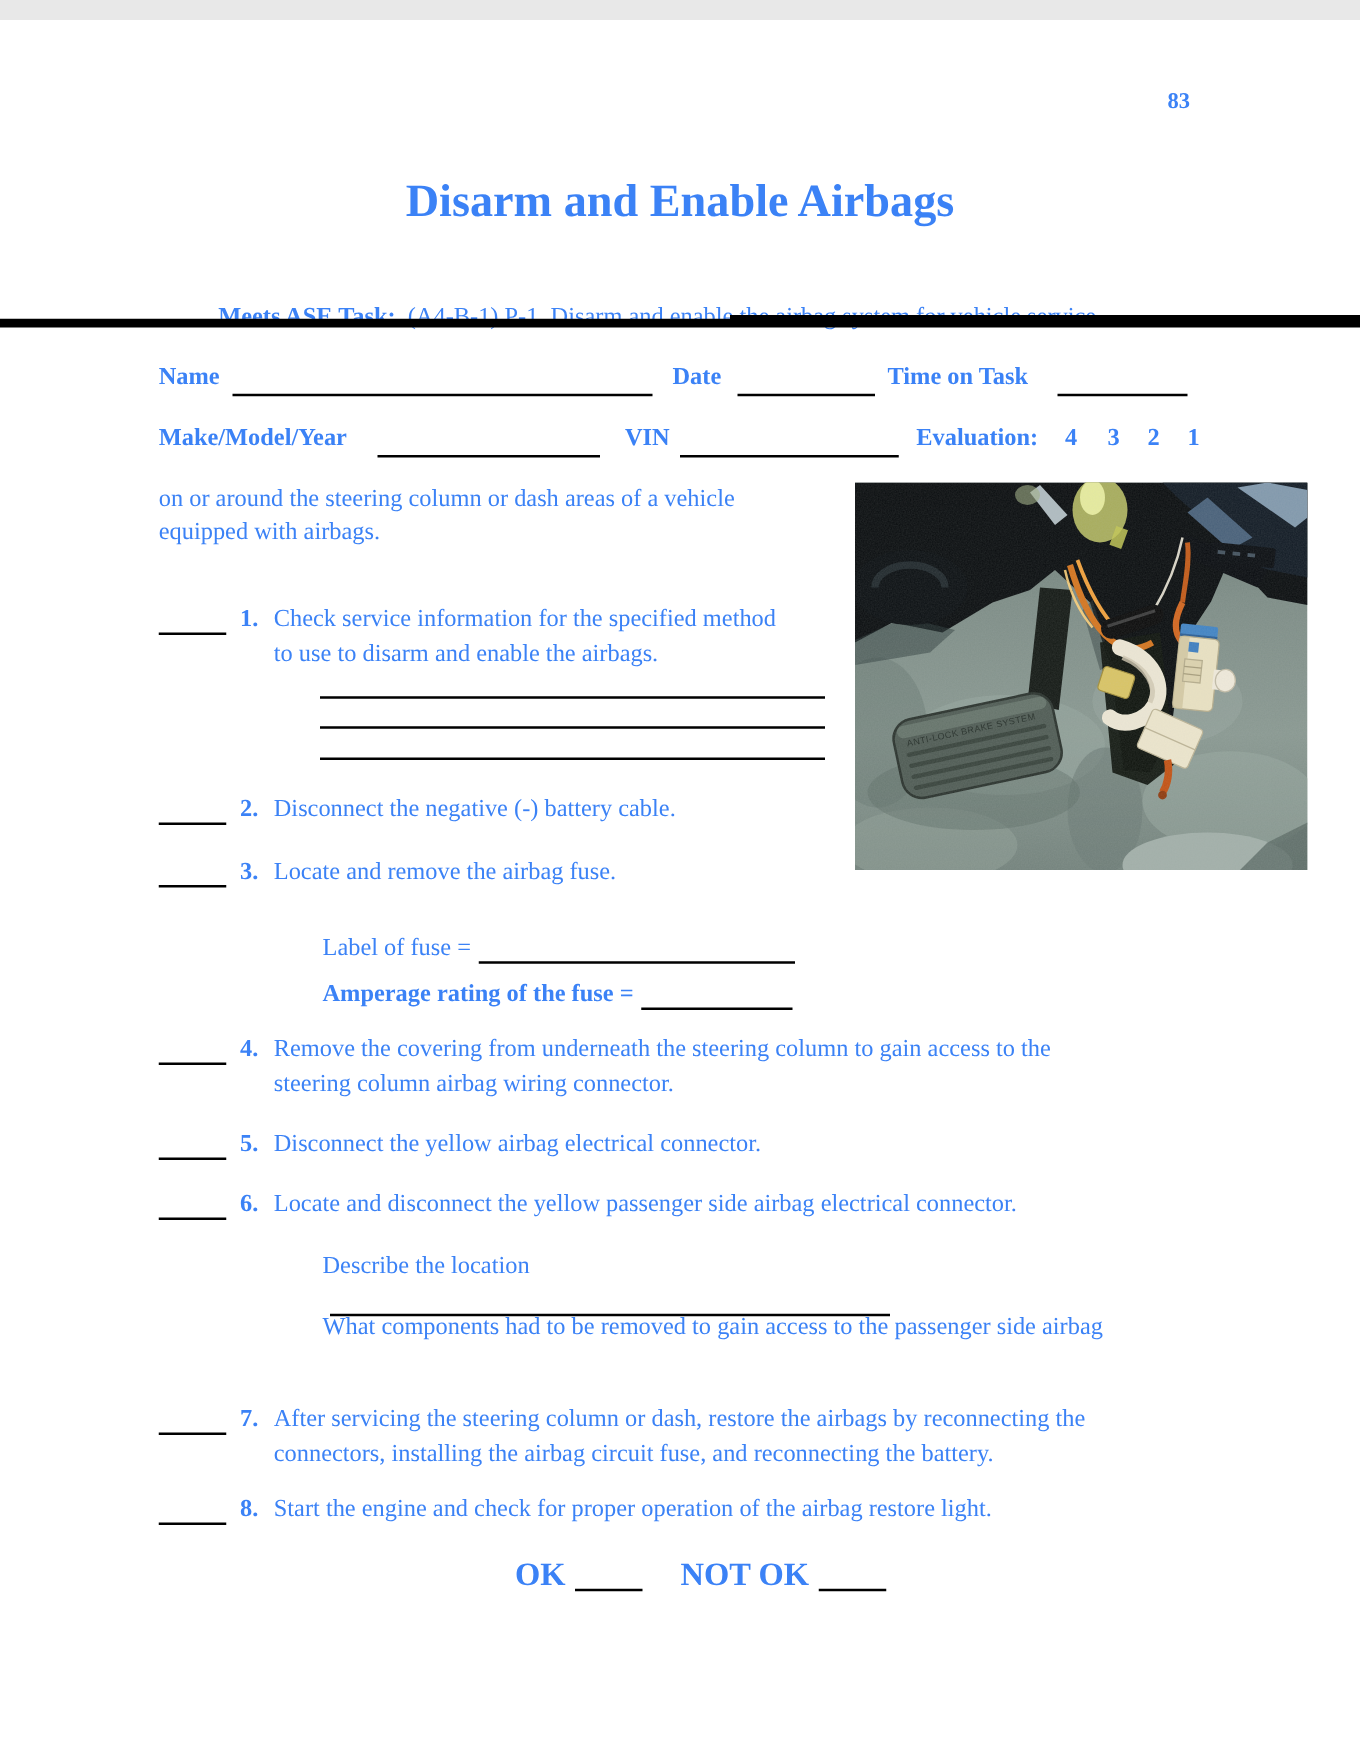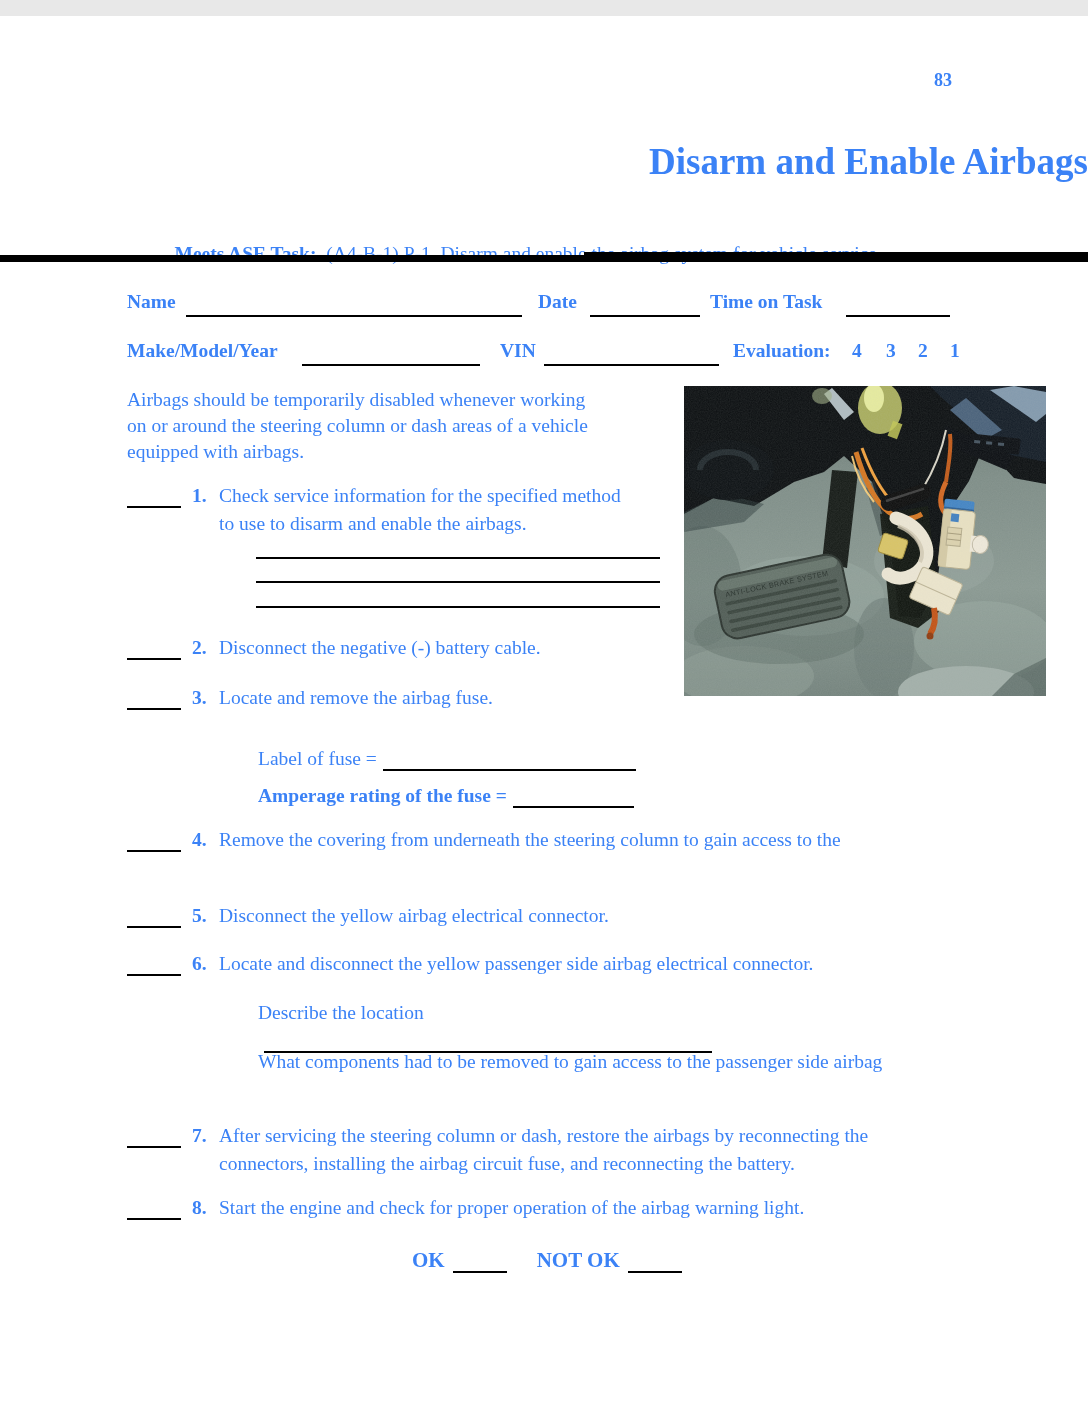--- a/index.html
+++ b/index.html
@@ -2,33 +2,33 @@
 <html><head>
 <meta charset="utf-8">
 <style>
   html,body{margin:0;padding:0;background:#e8e8e8;}
   .page{position:relative;width:1088px;height:1408px;background:#ffffff;margin:16px auto;
         font-family:"Liberation Serif","DejaVu Serif",serif;color:#3b82f6;overflow:hidden;}
   .abs{position:absolute;}
   .b{font-weight:bold;}
   .fs{font-size:19.5px;line-height:26px;white-space:nowrap;}
   .pre{white-space:pre;}
-  .title{left:0;right:0;top:123px;text-align:right;font-size:37px;font-weight:bold;line-height:46px;}
+  .title{left:0;right:0;top:123px;text-align:center;font-size:37px;font-weight:bold;line-height:46px;}
   .pageno{left:934px;top:54px;font-size:18px;font-weight:bold;}
   .rule-l{left:0;top:239px;width:584px;height:7px;background:#000;}
   .rule-r{left:584px;top:236px;width:504px;height:10px;background:#000;}
   .blank{border-bottom:2px solid #000;height:24px;flex:none;}
   .fblank{position:absolute;border-bottom:2px solid #000;height:24px;}
   .step{position:absolute;left:127px;display:flex;font-size:19.5px;line-height:28px;}
   .check{width:54px;height:24px;border-bottom:2px solid #000;margin-right:11px;flex:none;}
   .num{font-weight:bold;width:27px;flex:none;}
   .stext div{white-space:nowrap;}
   .subrow{position:absolute;left:258px;display:flex;font-size:19.5px;line-height:28px;white-space:nowrap;}
   .wline{position:absolute;height:0;border-bottom:2px solid #000;}
-  .okrow{position:absolute;left:412px;top:1231px;display:flex;font-size:21px;line-height:26px;font-weight:bold;}
+  .okrow{position:absolute;left:412px;top:1231px;display:flex;font-size:26px;line-height:26px;font-weight:bold;}
   .intro div{white-space:nowrap;}
 </style>
 </head>
 <body>
 
 <div class="page">
 
   <div class="abs pageno">83</div>
 
   <div class="abs title">Disarm and Enable Airbags</div>
@@ -51,21 +51,20 @@
   <div class="fblank" style="left:302px;top:324px;width:178px;"></div>
   <span class="abs fs b" style="left:500px;top:322px;">VIN</span>
   <div class="fblank" style="left:544px;top:324px;width:175px;"></div>
   <span class="abs fs b" style="left:733px;top:322px;">Evaluation:</span>
   <span class="abs fs b" style="left:852px;top:322px;">4</span>
   <span class="abs fs b" style="left:886px;top:322px;">3</span>
   <span class="abs fs b" style="left:918px;top:322px;">2</span>
   <span class="abs fs b" style="left:950px;top:322px;">1</span>
 
   <div class="abs fs intro" style="left:127px;top:371px;">
-    <div>Airbags should be temporarily disabled whenever working</div>
     <div>on or around the steering column or dash areas of a vehicle</div>
     <div>equipped with airbags.</div>
   </div>
 
   <svg class="abs" style="left:684px;top:370px;" width="362" height="310" viewBox="0 0 362 310" role="img">
     <defs>
       <linearGradient id="carpet" x1="0" y1="0" x2="0" y2="1">
         <stop offset="0" stop-color="#66756f"></stop>
         <stop offset="0.3" stop-color="#7e8d87"></stop>
         <stop offset="0.65" stop-color="#8a9992"></stop>
@@ -206,20 +205,21 @@
   <div class="subrow" style="top:766px;font-weight:bold;">
     <span>Amperage rating of the fuse =</span>
     <span class="blank" style="width:121px;margin-left:6px;"></span>
   </div>
 
   <div class="step" style="top:810px;">
     <span class="check"></span>
     <span class="num">4.</span>
     <div class="stext">
       <div>Remove the covering from underneath the steering column to gain access to the</div>
+      <div>steering column airbag wiring connector.</div>
     </div>
   </div>
 
   <div class="step" style="top:886px;">
     <span class="check"></span>
     <span class="num">5.</span>
     <div class="stext">
         <div>Disconnect the yellow airbag electrical connector.</div>
       </div>
   </div>
@@ -247,21 +247,21 @@
     <div class="stext">
       <div>After servicing the steering column or dash, restore the airbags by reconnecting the</div>
       <div>connectors, installing the airbag circuit fuse, and reconnecting the battery.</div>
     </div>
   </div>
 
   <div class="step" style="top:1178px;">
     <span class="check"></span>
     <span class="num">8.</span>
     <div class="stext">
-        <div>Start the engine and check for proper operation of the airbag warning light.</div>
+        <div>Start the engine and check for proper operation of the airbag restore light.</div>
       </div>
   </div>
 
   <div class="okrow">
     <span>OK</span>
     <span class="blank" style="width:54px;margin-left:8px;"></span>
     <span style="width:30px;flex:none;"></span>
     <span>NOT OK</span>
     <span class="blank" style="width:54px;margin-left:8px;"></span>
   </div>

